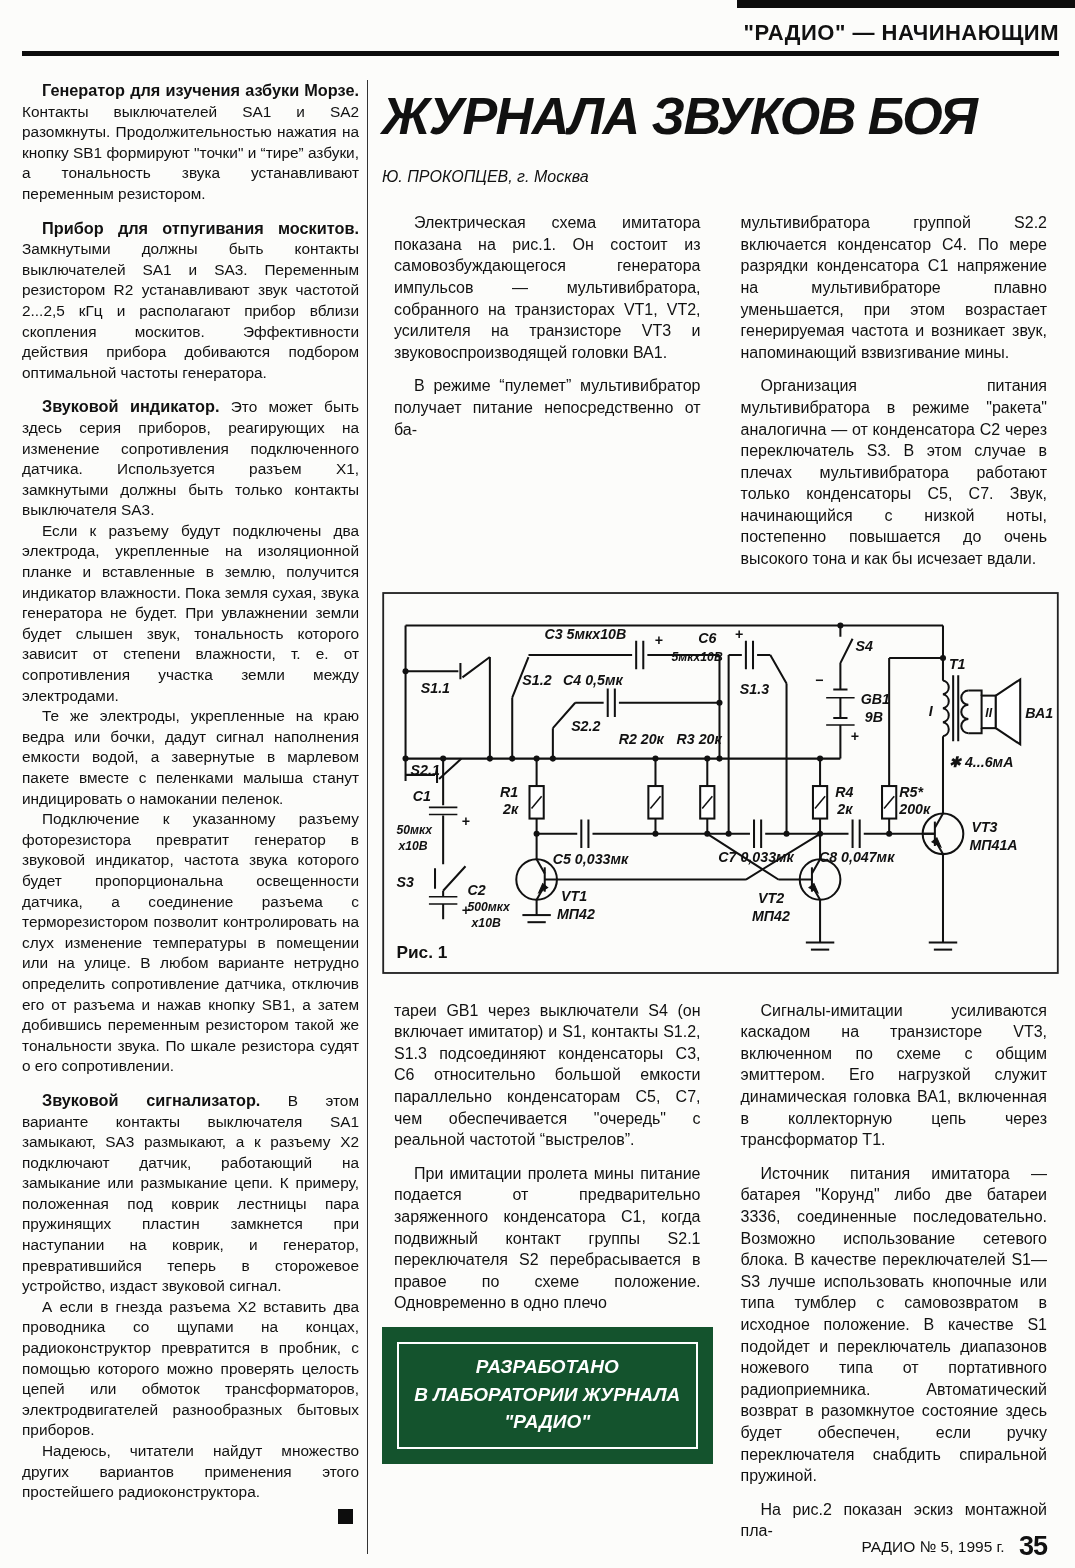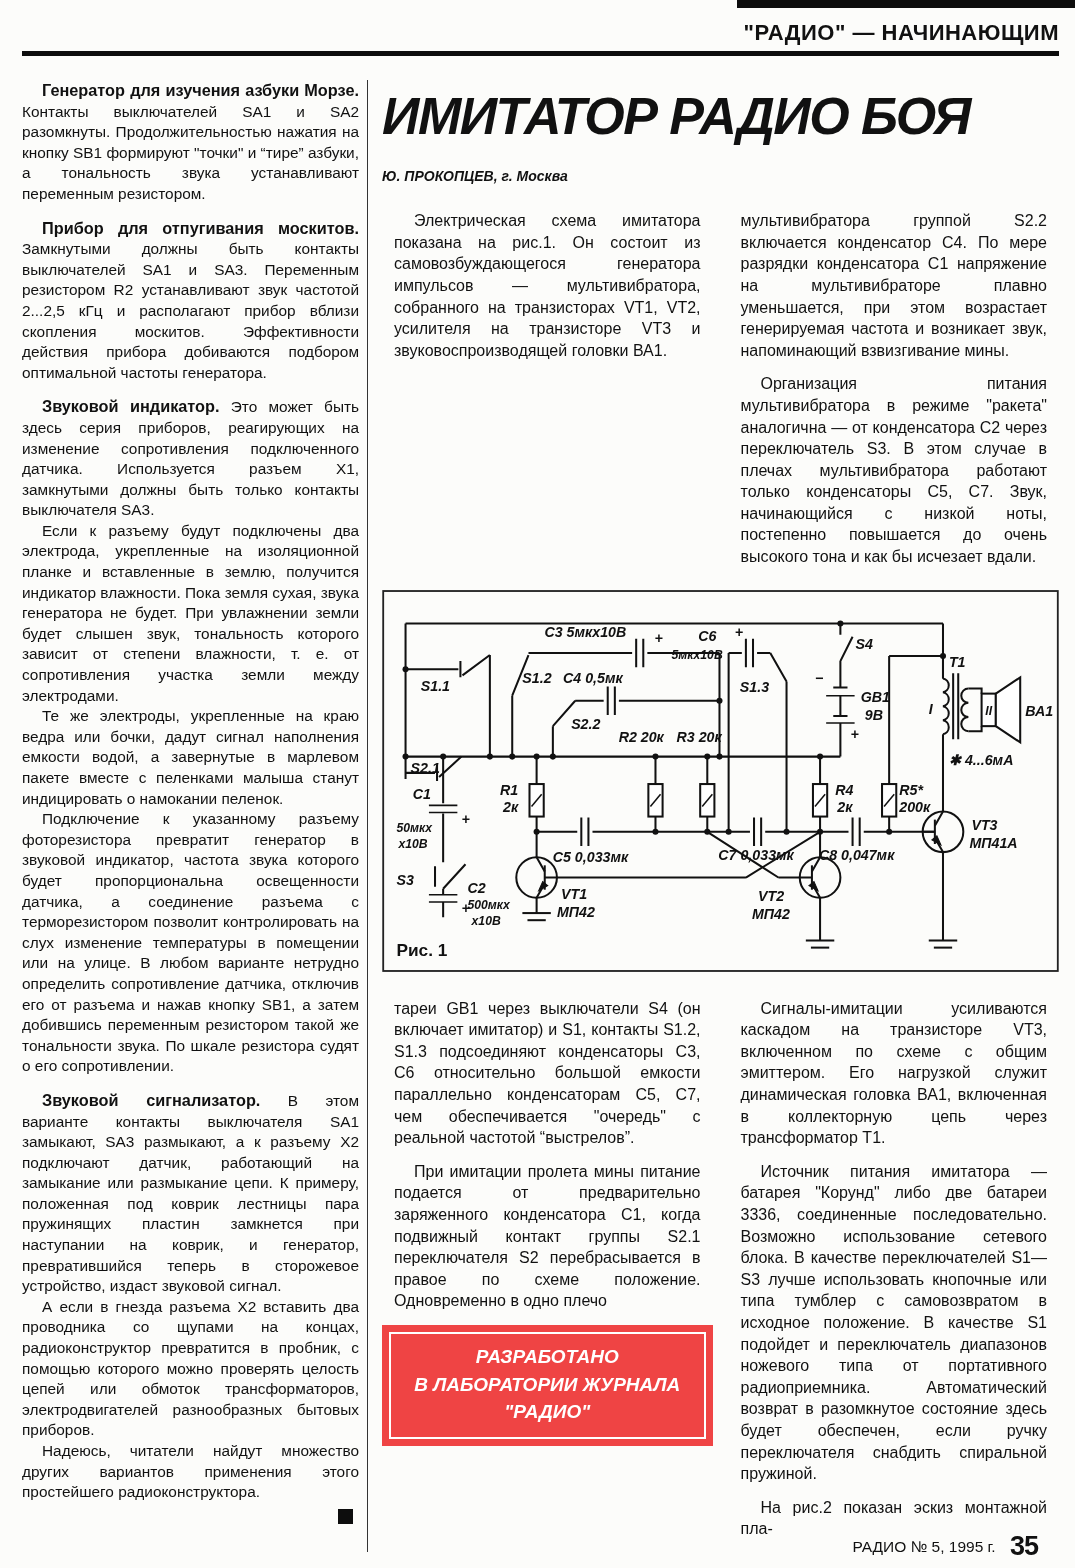--- a/index.html
+++ b/index.html
@@ -19,42 +19,42 @@
   .leftcol{width:342px; padding-right:8px; border-right:1.5px solid #333;}
   .leftcol p{margin:0; text-align:justify; text-indent:20px; font-size:15.4px; line-height:20.6px;}
   .leftcol p.sect{margin-top:13px;}
   .lead-in{font-weight:700; font-size:16.3px;}
   .endmark{width:15px; height:15px; background:#0d0d0d; margin:6px 6px 0 auto;}
   .maincol{flex:1; padding-left:14px; position:relative;}
   h1.title{
     margin:8px 0 0; font-style:italic; font-weight:800;
     font-size:52px; line-height:1.08; letter-spacing:-1.5px;
   }
-  .author{margin-top:24px; font-weight:700; font-style:italic; font-size:14px;}
+  .author{margin-top:24px; font-weight:400; font-style:italic; font-size:16px;}
   .leadpars{margin-top:18px;}
   .leadpars p{margin:0; font-style:italic; font-size:22.5px; line-height:1.32; text-align:left;}
   .twocol{display:flex; gap:16px; margin-top:14px;}
   .twocol .col{flex:1; min-width:0;}
   .twocol p{margin:12px; text-align:justify; font-size:16px; line-height:21.6px;}
   .twocol p.ind{text-indent:20px;}
   figure.fig{margin:10px 0 0; padding:0;}
   .fig svg{display:block;}
   .sch{stroke:#111;}
   .sch .w{fill:none; stroke:#111; stroke-width:2;}
   .sch .w15{fill:none; stroke:#111; stroke-width:1.5;}
   .sch .box{fill:#fff; stroke:#111; stroke-width:2;}
   .sch .dot{fill:#111; stroke:none;}
   .sch text{stroke:none; fill:#111; font-family:"Liberation Sans",sans-serif;
             font-style:italic; font-weight:700; font-size:14px;}
   .sch text.cap{font-style:normal; font-size:17px;}
   .sch text.sm{font-size:12px;}
-  .badge{margin-top:13px; background:#ef4444; padding:7px;}
+  .badge{margin-top:13px; background:#14532d; padding:15px;}
   .badge-inner{border:2px solid #fff; padding:9px 4px 11px; text-align:center;
     color:#fff; font-weight:700; font-style:italic; font-size:19px; line-height:1.45;}
-  .footer{position:absolute; right:37px; bottom:6px; font-size:15.5px; white-space:nowrap;}
+  .footer{position:absolute; right:28px; bottom:6px; font-size:15.5px; white-space:nowrap;}
   .pagenum{font-size:27px; font-weight:800; margin-left:10px; vertical-align:-3px; letter-spacing:-1px;}
 </style>
 </head>
 <body>
 
 <div class="page">
   <div class="topbar"></div>
   <div class="inner">
     <div class="kicker">"РАДИО" — НАЧИНАЮЩИМ</div>
     <div class="rule"></div>
@@ -68,26 +68,27 @@
         <p>Если к разъему будут подключены два электрода, укрепленные на изоляционной планке и вставленные в землю, получится индикатор влажности. Пока земля сухая, звука генератора не будет. При увлажнении земли будет слышен звук, тональность которого зависит от степени влажности, т. е. от сопротивления участка земли между электродами.</p>
         <p>Те же электроды, укрепленные на краю ведра или бочки, дадут сигнал наполнения емкости водой, а завернутые в марлевом пакете вместе с пеленками малыша станут индицировать о намокании пеленок.</p>
         <p>Подключение к указанному разъему фоторезистора превратит генератор в звуковой индикатор, частота звука которого будет пропорциональна освещенности датчика, а соединение разъема с терморезистором позволит контролировать на слух изменение температуры в помещении или на улице. В любом варианте нетрудно определить сопротивление датчика, отключив его от разъема и нажав кнопку SB1, а затем добившись переменным резистором такой же тональности звука. По шкале резистора судят о его сопротивлении.</p>
         <p class="sect"><span class="lead-in">Звуковой сигнализатор.</span> <span>В этом варианте контакты выключателя SA1 замыкают, SA3 размыкают, а к разъему Х2 подключают датчик, работающий на замыкание или размыкание цепи. К примеру, положенная под коврик лестницы пара пружинящих пластин замкнется при наступании на коврик, и генератор, превратившийся теперь в сторожевое устройство, издаст звуковой сигнал.</span></p>
         <p>А если в гнезда разъема Х2 вставить два проводника со щупами на концах, радиоконструктор превратится в пробник, с помощью которого можно проверять целость цепей или обмоток трансформаторов, электродвигателей разнообразных бытовых приборов.</p>
         <p>Надеюсь, читатели найдут множество других вариантов применения этого простейшего радиоконструктора.</p>
         <div class="endmark"></div>
       </aside>
 
       <main class="maincol">
-        <h1 class="title">ИМИТАТОР РАДИО БОЯ</h1>
+        <h1 class="title">ЖУРНАЛА ЗВУКОВ БОЯ</h1>
         <div class="author">Ю. ПРОКОПЦЕВ, г. Москва</div>
 
         <div class="twocol">
           <div class="col">
             <p class="ind">Электрическая схема имитатора показана на рис.1. Он состоит из самовозбуждающегося генератора импульсов — мультивибратора, собранного на транзисторах VT1, VT2, усилителя на транзисторе VT3 и звуковоспроизводящей головки ВА1.</p>
+            <p class="ind">В режиме “пулемет” мультивибратор получает питание непосредственно от ба-</p>
           </div>
           <div class="col">
             <p>мультивибратора группой S2.2 включается конденсатор С4. По мере разрядки конденсатора С1 напряжение на мультивибраторе плавно уменьшается, при этом возрастает генерируемая частота и возникает звук, напоминающий взвизгивание мины.</p>
             <p class="ind">Организация питания мультивибратора в режиме "ракета" аналогична — от конденсатора С2 через переключатель S3. В этом случае в плечах мультивибратора работают только конденсаторы С5, С7. Звук, начинающийся с низкой ноты, постепенно повышается до очень высокого тона и как бы исчезает вдали.</p>
           </div>
         </div>
 
         <figure class="fig">
           <svg class="sch" width="677" height="382" viewBox="0 0 666 376">
             <rect x="1" y="1" width="664" height="374" fill="none" stroke="#222" stroke-width="1.8"></rect>

